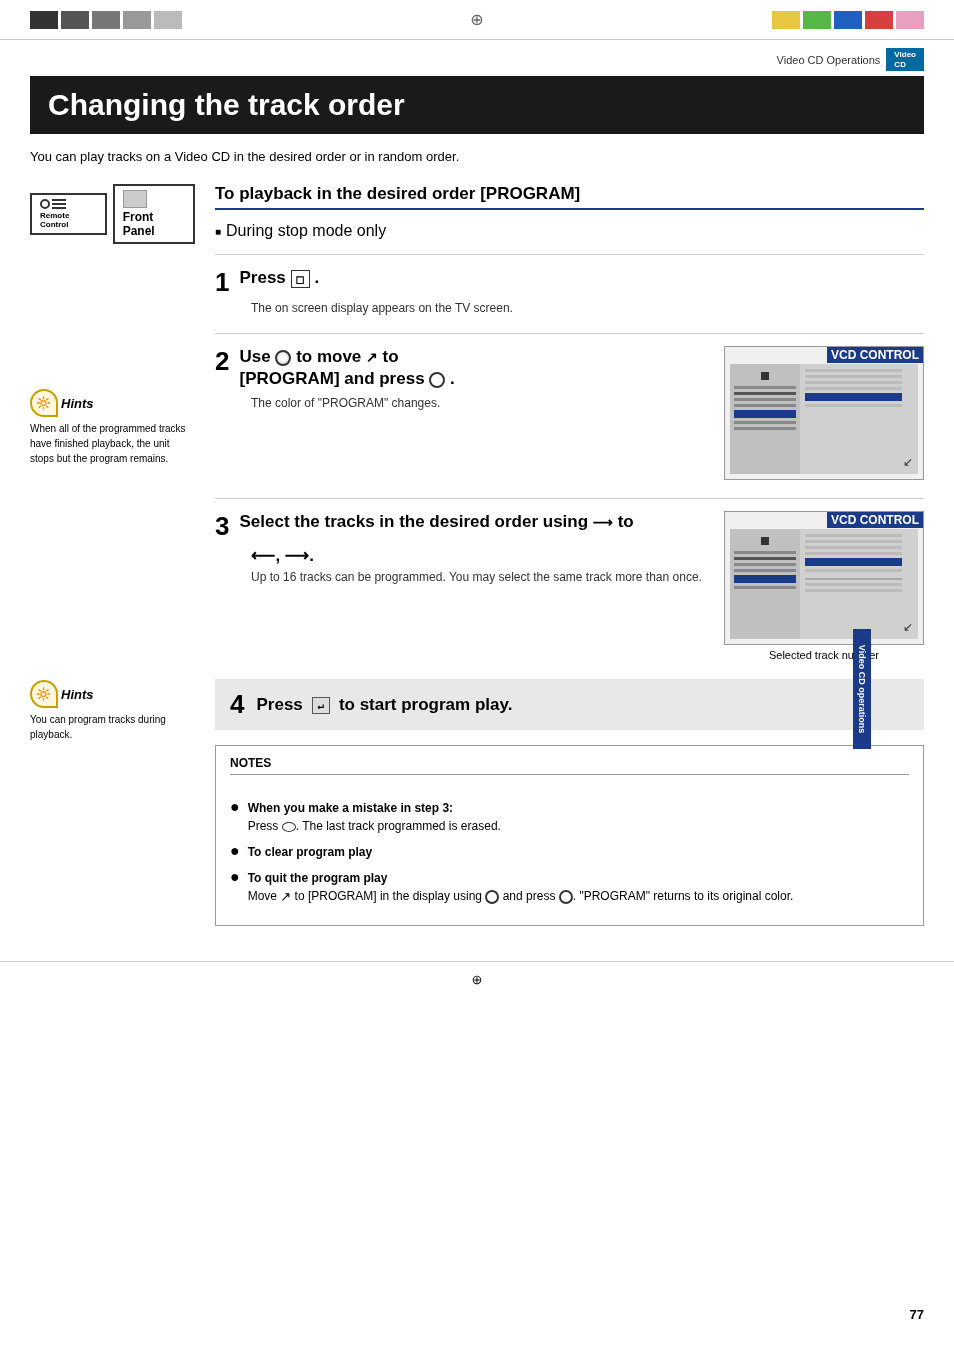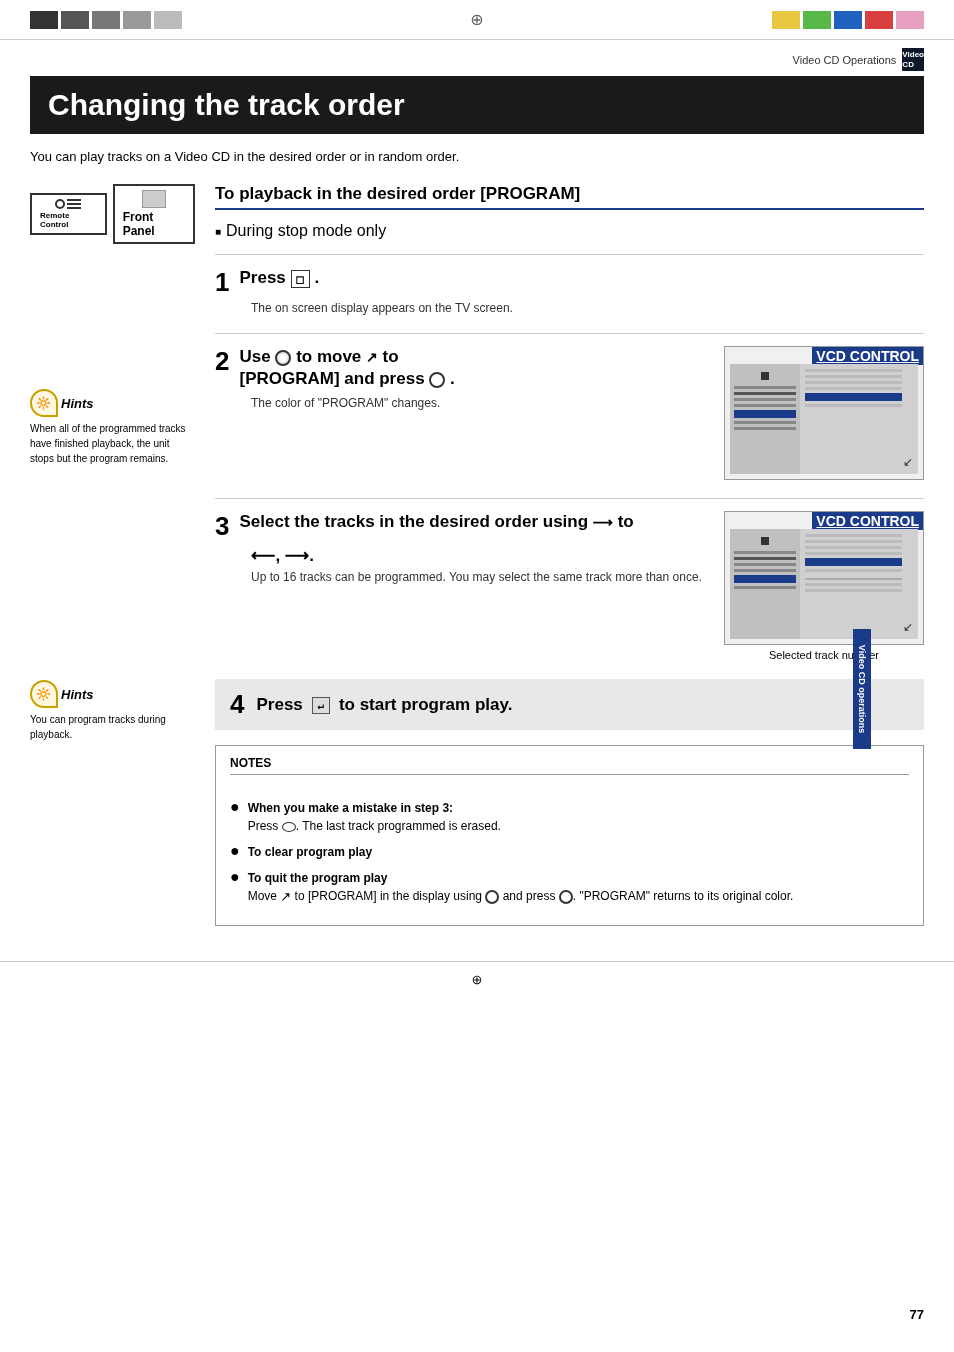--- a/index.html
+++ b/index.html
@@ -61,25 +61,25 @@
       justify-content: flex-end;
       align-items: center;
       margin-bottom: 5px;
     }
     .section-label {
       font-size: 11px;
       color: #333;
       text-align: right;
     }
     .video-cd-badge {
-      background: #0f172a;
+      background: #0369a1;
       color: #fff;
       font-size: 9px;
       font-weight: bold;
-      padding: 2px 0;
+      padding: 2px 8px;
       margin-left: 6px;
       line-height: 1.2;
       display: inline-block;
     }
     .video-cd-badge span {
       display: block;
       font-size: 8px;
     }
 
     
@@ -123,21 +123,21 @@
       align-items: center;
       margin-bottom: 15px;
     }
     .remote-icon-box {
       border: 2px solid #333;
       padding: 4px 8px;
       font-size: 9px;
       font-weight: bold;
       display: flex;
       flex-direction: column;
-      align-items: center;
+      align-items: flex-start;
     }
     .remote-icon-inner {
       display: flex;
       align-items: center;
       gap: 2px;
       margin-bottom: 2px;
     }
     .icon-circle-small {
       width: 10px;
       height: 10px;
@@ -233,27 +233,26 @@
     
     .vcd-screen {
       border: 1px solid #999;
       background: #f0f0f0;
       padding: 5px;
       position: relative;
     }
     .vcd-screen-label {
       background: #1a3a8a;
       color: #fff;
-      font-size: 14px;
+      font-size: 12px;
       font-weight: bold;
       padding: 1px 4px;
       position: absolute;
       top: 0;
       right: 0;
-      text-decoration: underline;
     }
     .vcd-screen-content {
       background: #e0e0e0;
       height: 110px;
       margin-top: 12px;
       position: relative;
       display: flex;
     }
     .vcd-left-panel {
       width: 70px;

